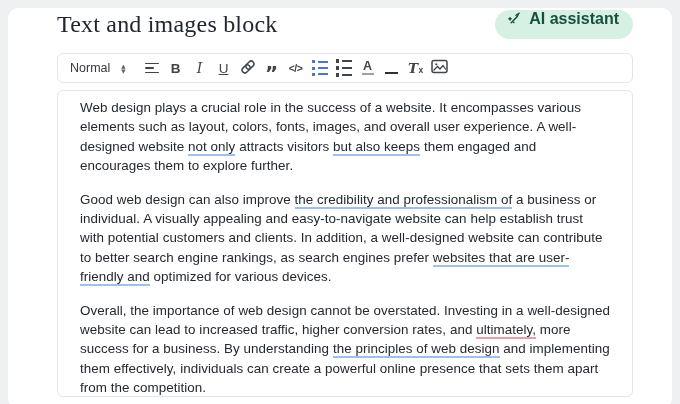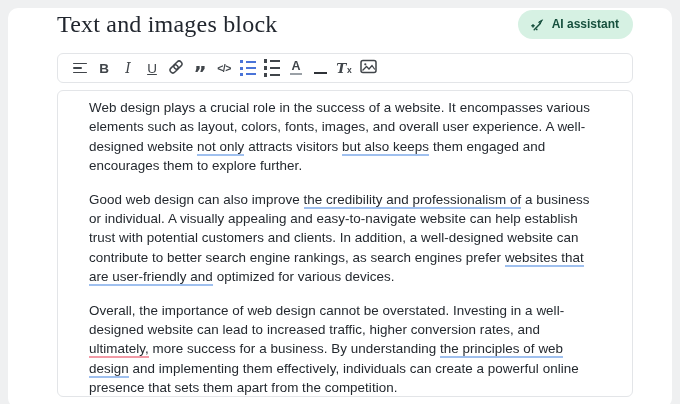--- a/index.html
+++ b/index.html
@@ -1,21 +1,21 @@
 <!DOCTYPE html>
 <html style="--page-bg: #eff0f1; --card-bg: #ffffff; --box-border: #e3e5e8; --title-color: #21262e; --body-text: #24292f; --toolbar-icon: #40454a; --active-tool-blue: #4a74d8; --blue-underline: #9fc0ef; --pink-underline: #f29aa6; --ai-button-bg: #d6f1e3; --ai-button-text: #17503e;"><head>
 <meta charset="utf-8">
 <style>
   * { margin:0; padding:0; box-sizing:border-box; }
   html,body { width:680px; height:404px; overflow:hidden; }
   body { background:var(--page-bg,#eff0f1); font-family:"Liberation Sans","DejaVu Sans",sans-serif; position:relative; }
   .card { position:absolute; left:8px; top:8px; width:664px; height:400px; background:var(--card-bg,#fff); border-radius:10px; padding:0 39px 0 49px; }
   .header-row { margin-top:0; display:flex; align-items:center; justify-content:space-between; height:32px; }
   .page-title { font-family:"Liberation Serif","DejaVu Serif",serif; font-weight:500; font-size:24px; color:var(--title-color,#21262e); letter-spacing:0.2px; }
-  .ai-pill { display:inline-flex; align-items:center; gap:7px; height:29px; padding:0 14px 0 12px; border:0; border-radius:15px; background:var(--ai-button-bg,#d6f1e3); color:var(--ai-button-text,#17503e); font-family:inherit; font-size:12px; font-weight:600; cursor:pointer; }
+  .ai-pill { display:inline-flex; align-items:flex-start; gap:7px; height:29px; padding:0 14px 0 12px; border:0; border-radius:15px; background:var(--ai-button-bg,#d6f1e3); color:var(--ai-button-text,#17503e); font-family:inherit; font-size:16px; font-weight:600; cursor:pointer; }
   .ai-pill svg { display:block; }
 
   .toolbar { margin-top:13px; height:30px; border:1px solid var(--box-border,#e3e5e8); border-radius:6px; background:#fff; display:flex; align-items:center; padding:0 10px; }
   .tb { background:none; border:0; width:24px; height:24px; display:flex; align-items:center; justify-content:center; cursor:pointer; color:var(--toolbar-icon,#40454a); font-family:inherit; flex:0 0 auto; }
   .tb.style { width:auto; padding:0 2px; margin-right:12px; gap:11px; }
   .style-label { font-size:12.5px; color:#35393e; }
   .stepper { display:flex; flex-direction:column; line-height:4px; font-size:5.5px; font-family:"DejaVu Sans",sans-serif; color:#5d6267; gap:1px; }
   .g { font-size:13px; font-weight:700; }
   .g.bold { font-size:13.5px; }
   .g.italic { font-family:"DejaVu Serif","Liberation Serif",serif; font-style:italic; font-weight:500; font-size:14px; }
@@ -33,21 +33,21 @@
   .tb.ul { color:var(--active-tool-blue,#4a74d8); }
   .acolor { display:flex; flex-direction:column; align-items:center; gap:1px; }
   .acolor b { font-size:12.5px; font-weight:700; line-height:11px; }
   .acolor i { width:12px; height:2.5px; background:#9aa0a6; }
   .uscore { width:13px; height:2px; background:#2e3237; margin-top:9px; }
   .tx { display:flex; align-items:flex-end; }
   .tx .t { font-family:"DejaVu Serif","Liberation Serif",serif; font-style:italic; font-weight:600; font-size:13.5px; line-height:12px; }
   .tx .x { font-size:8.5px; font-weight:700; line-height:7px; margin-left:0.5px; }
 
   .textarea { margin-top:7px; height:307px; border:1px solid var(--box-border,#e3e5e8); border-radius:6px; background:#fff; padding:7px 15px; overflow:hidden; cursor:text; }
-  .textarea p { font-size:13.4px; line-height:19.4px; color:var(--body-text,#24292f); margin:0 16px 14px; letter-spacing:0.05px; }
+  .textarea p { font-size:13.4px; line-height:19.4px; color:var(--body-text,#24292f); margin:0 7px 14px; letter-spacing:0.05px; }
   .mark-blue { border-bottom:2px solid var(--blue-underline,#9fc0ef); }
   .mark-pink { border-bottom:2px solid var(--pink-underline,#f29aa6); }
 </style>
 </head>
 <body>
 
 <div class="card">
 
   <div class="header-row">
     <h1 class="page-title">Text and images block</h1>
@@ -58,20 +58,27 @@
           <path d="M11 7 L13.3 3 L9.5 5.2 Z" fill="currentColor" stroke-width="1"></path>
           <path d="M3.2 8.2 v2.4 M2 9.4 h2.4"></path>
           <circle cx="7.2" cy="13.2" r="0.9" fill="currentColor" stroke="none"></circle>
         </svg>
       </span>
       <span>AI assistant</span>
     </button>
   </div>
 
   <div class="toolbar">
+    <button class="tb style">
+      <span class="style-label">Normal</span>
+      <span class="stepper">
+        <span>▲</span>
+        <span>▼</span>
+      </span>
+    </button>
     <button class="tb">
       <span class="align-icon">
           <i></i>
           <i></i>
           <i></i>
         </span>
     </button>
     <button class="tb">
       <span class="g bold">B</span>
     </button>

